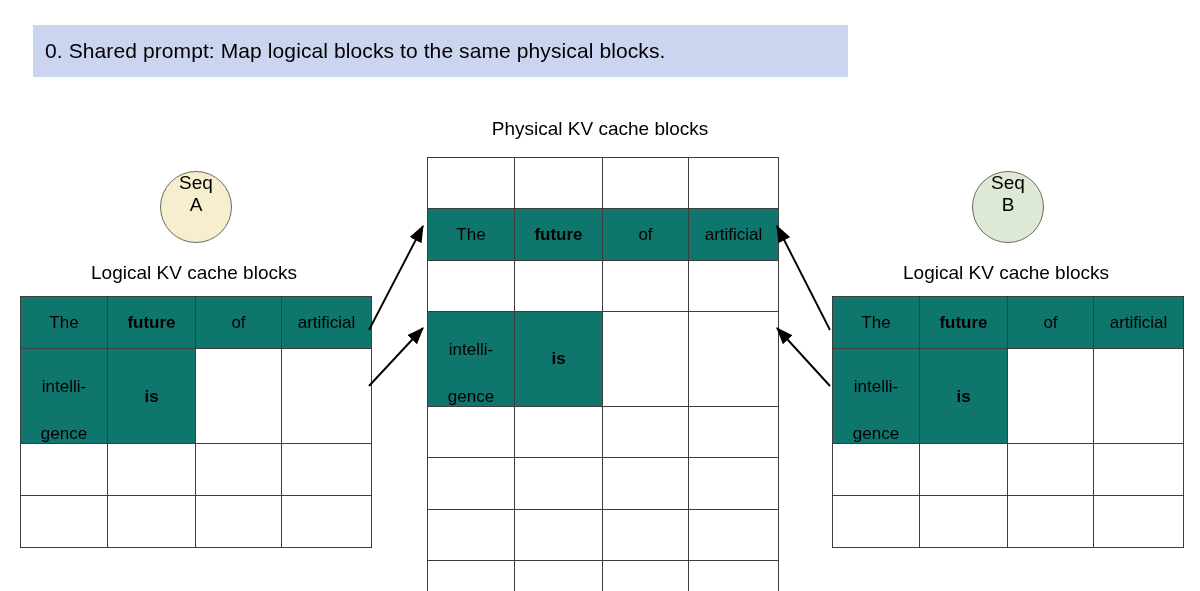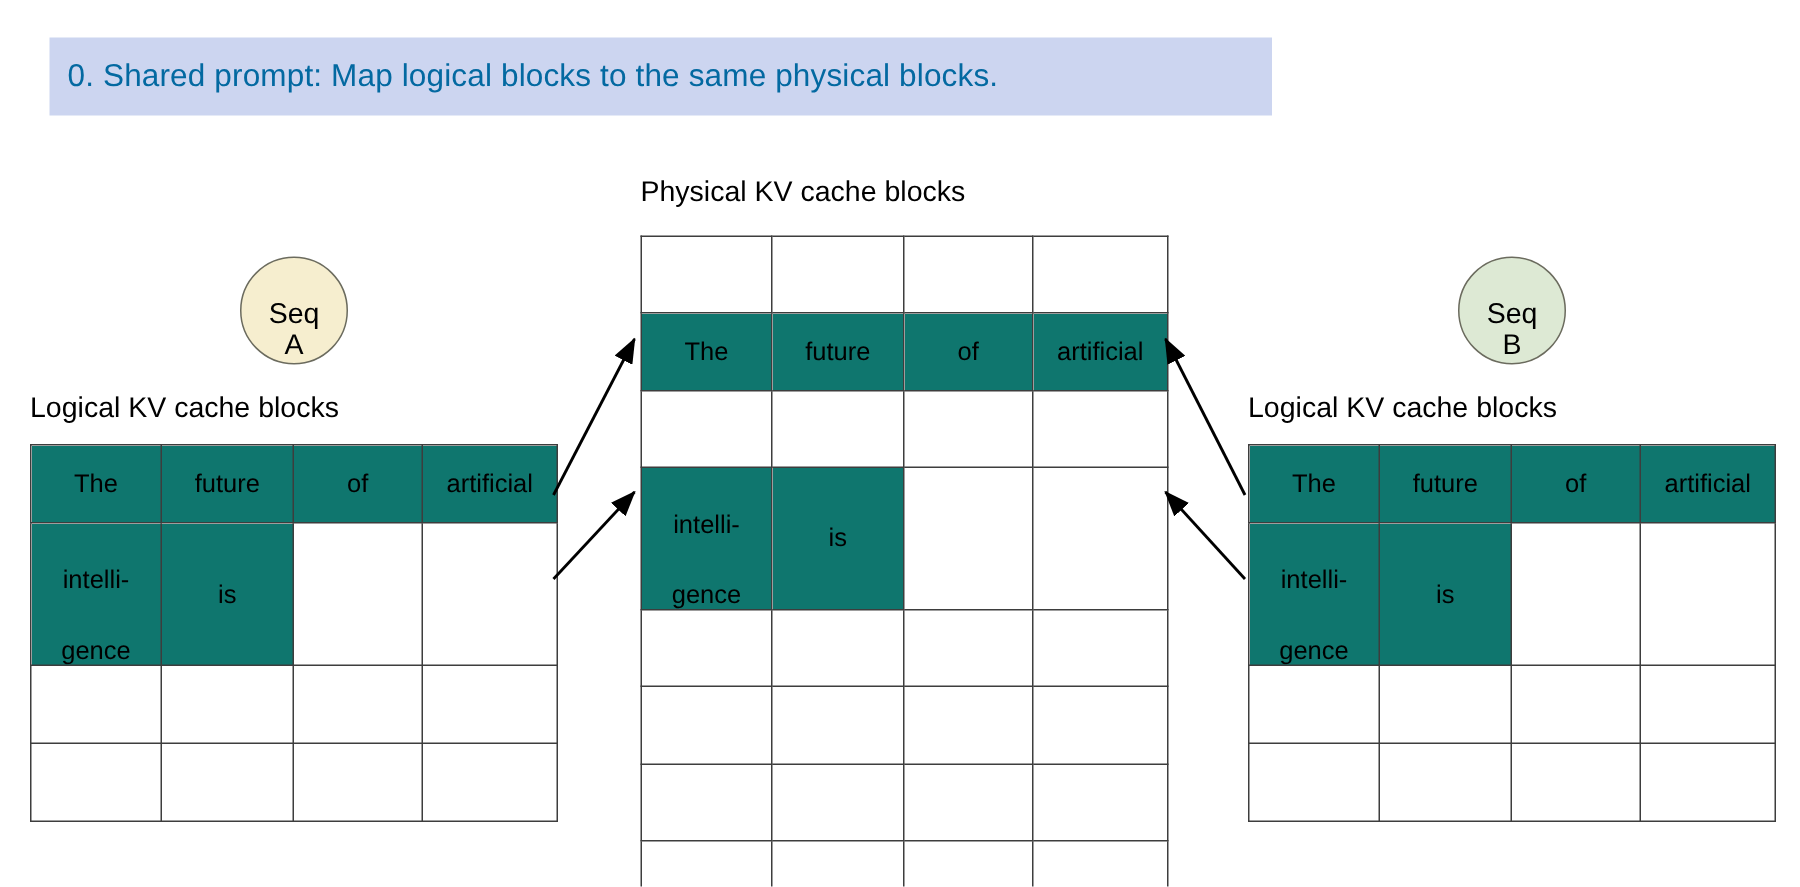--- a/index.html
+++ b/index.html
@@ -25,56 +25,56 @@
     height: 52px;
     background: #ccd5f0;
     display: flex;
     align-items: center;
   }
   #banner-text {
     padding-left: 12px;
     font-size: 21px;
     line-height: 1.2;
     letter-spacing: 0.1px;
-    color: #0369a1;
+    color: #000000;
     white-space: nowrap;
   }
 
   
   .seq-circle {
     position: absolute;
     width: 72px;
     height: 72px;
     border-radius: 50%;
     border: 1.4px solid #6b6b5e;
     box-sizing: border-box;
     display: flex;
     flex-direction: column;
     align-items: center;
-    justify-content: flex-end;
+    justify-content: flex-start;
     font-size: 19px;
     line-height: 1.14;
   }
   #seq-a-circle {
     left: 160px;
     top: 171px;
     background: #f6eecf;
   }
   #seq-b-circle {
     left: 972px;
     top: 171px;
     background: #dde9d4;
   }
 
   
   .caption {
     position: absolute;
     font-size: 19px;
     white-space: nowrap;
-    text-align: left;
+    text-align: center;
   }
   #physical-caption {
     left: 427px;
     top: 118px;
     width: 346px;
   }
   #logical-caption-left {
     left: 20px;
     top: 262px;
     width: 348px;
@@ -114,21 +114,21 @@
     top: 296px;
   }
   #physical-table {
     left: 427px;
     top: 157px;
   }
   .logical-row { height: 52px; }
   .physical-row { height: 51.3px; }
 
   .col-0 { width: 86px; }
-  .col-1 { width: 87px; }
+  .col-1 { width: 87px; font-weight: bold; }
   .col-2 { width: 85px; margin-top: 16px; }
   .col-3 { width: 89px; margin-top: 32px; }
 
   .cell-line { display: block; margin-top: 28px; }
 
   
   #arrow-layer {
     position: absolute;
     left: 0;
     top: 0;

